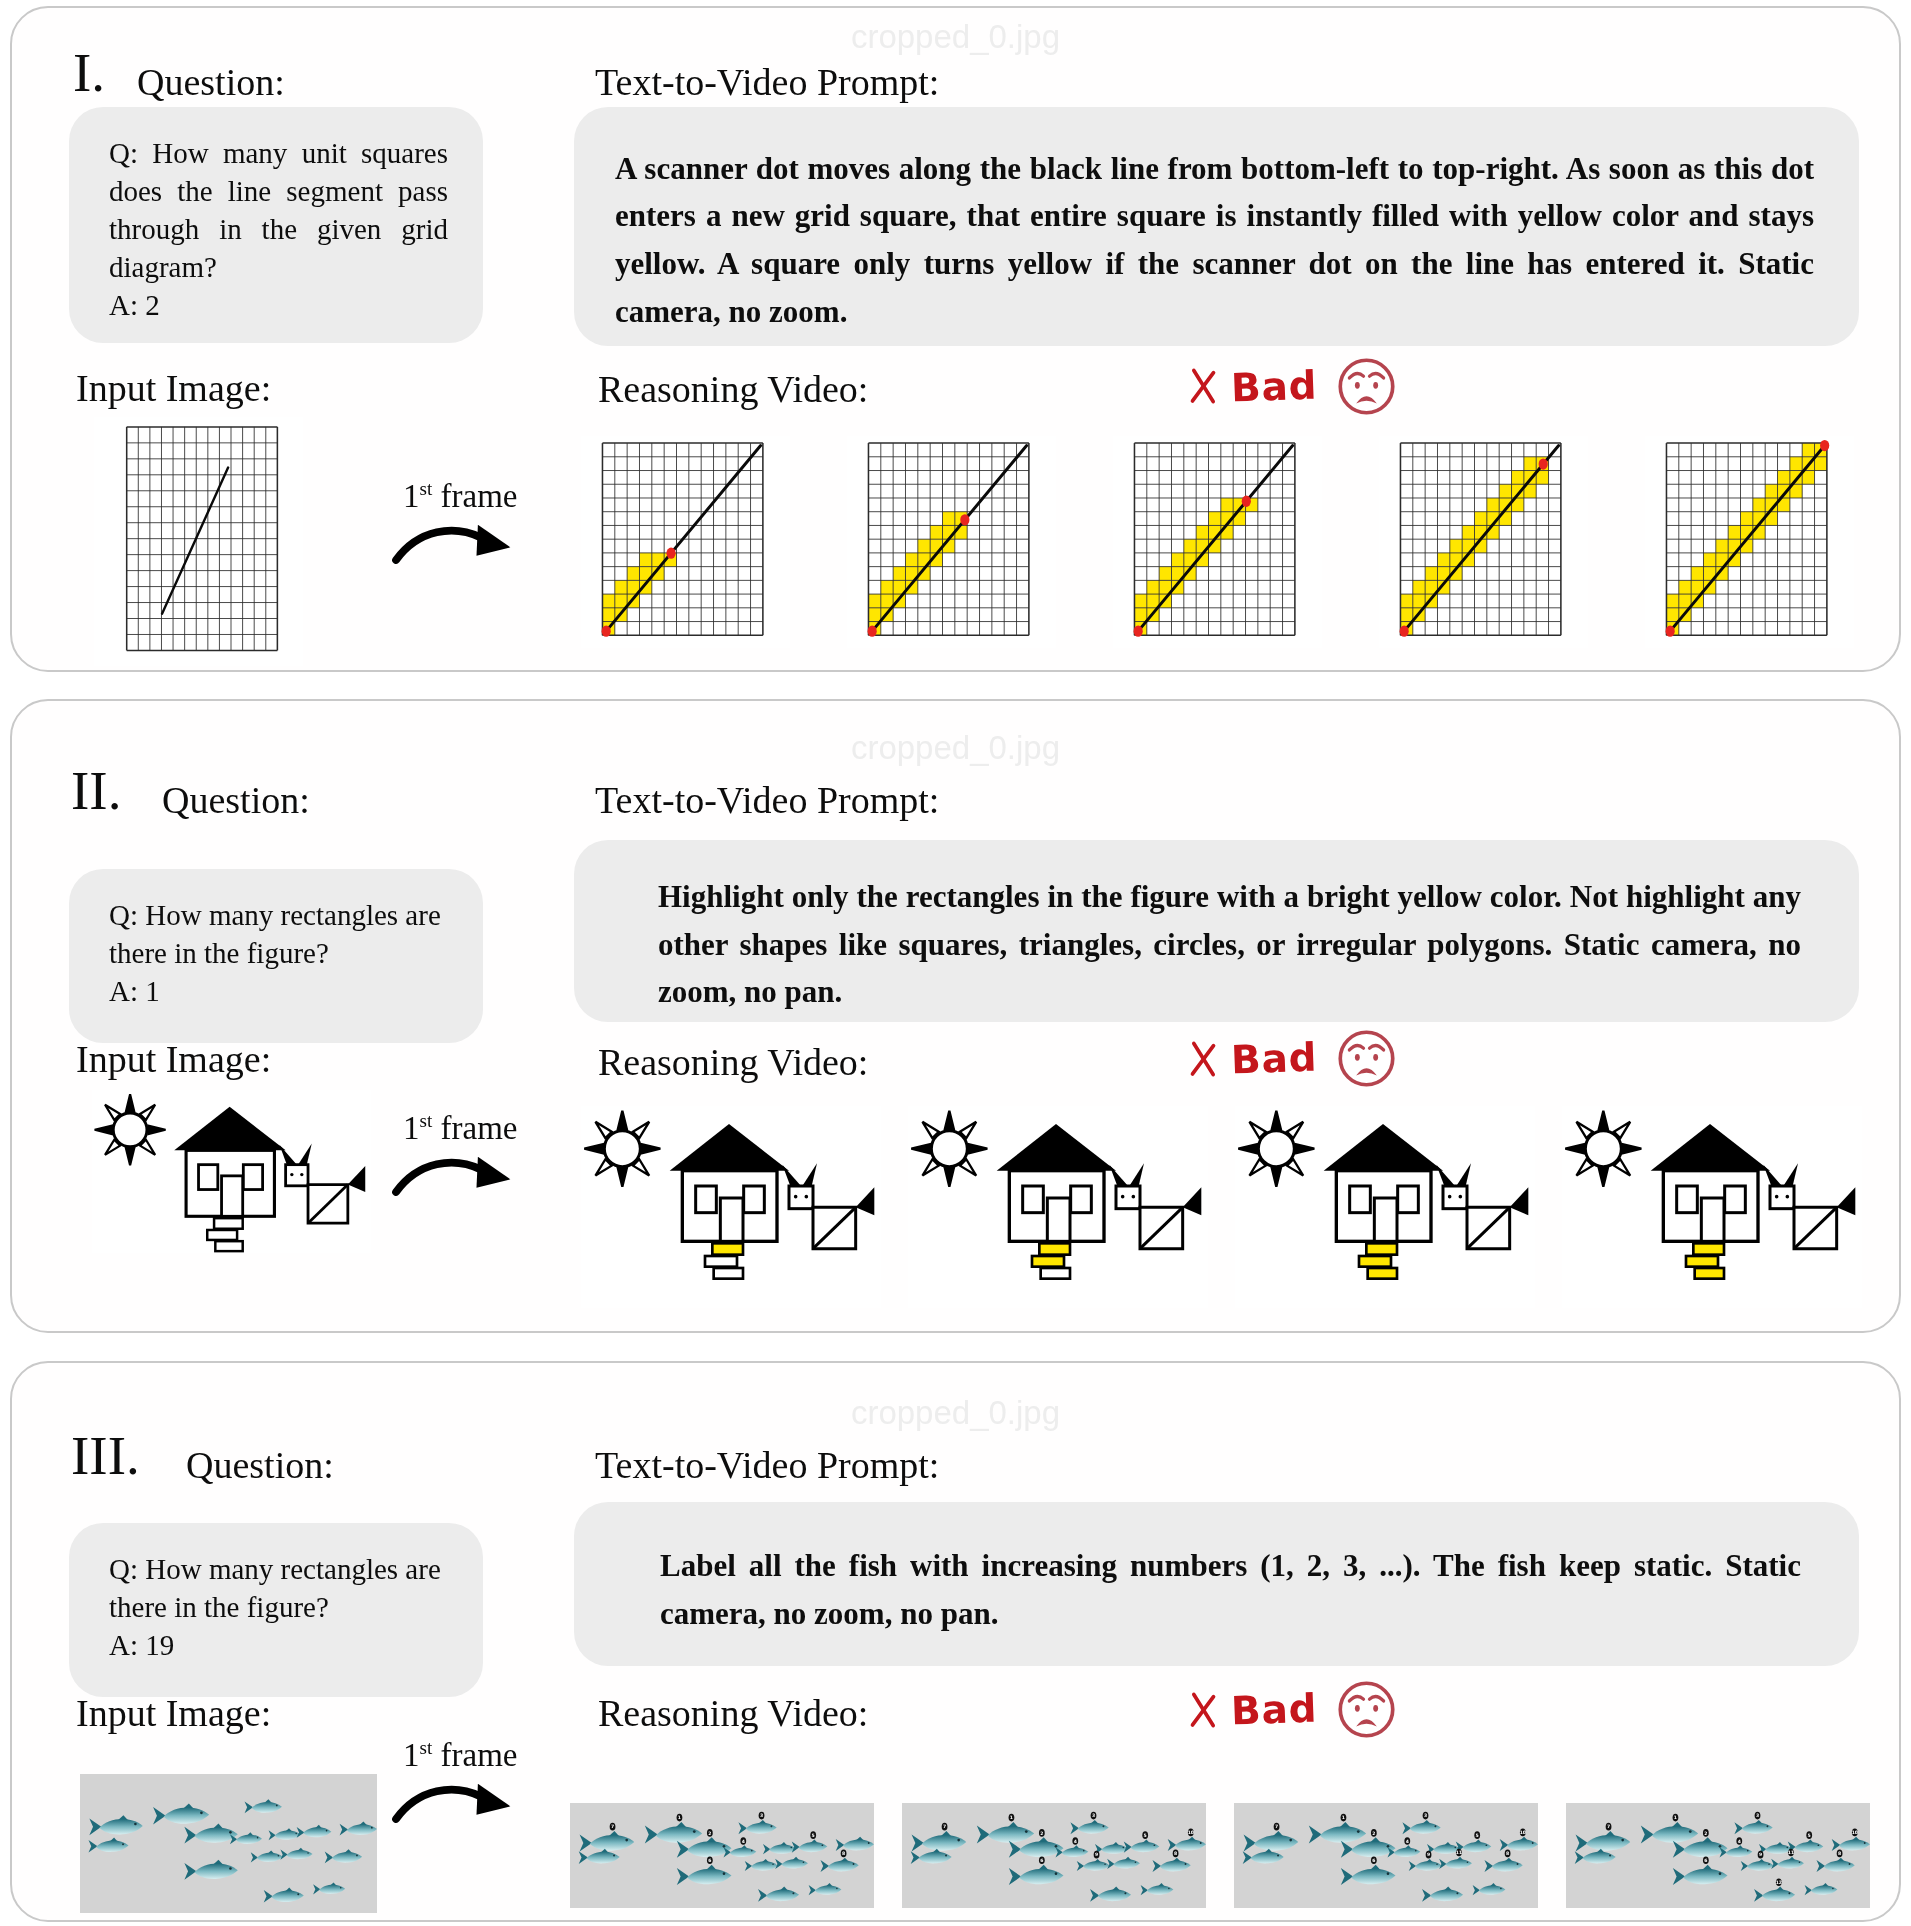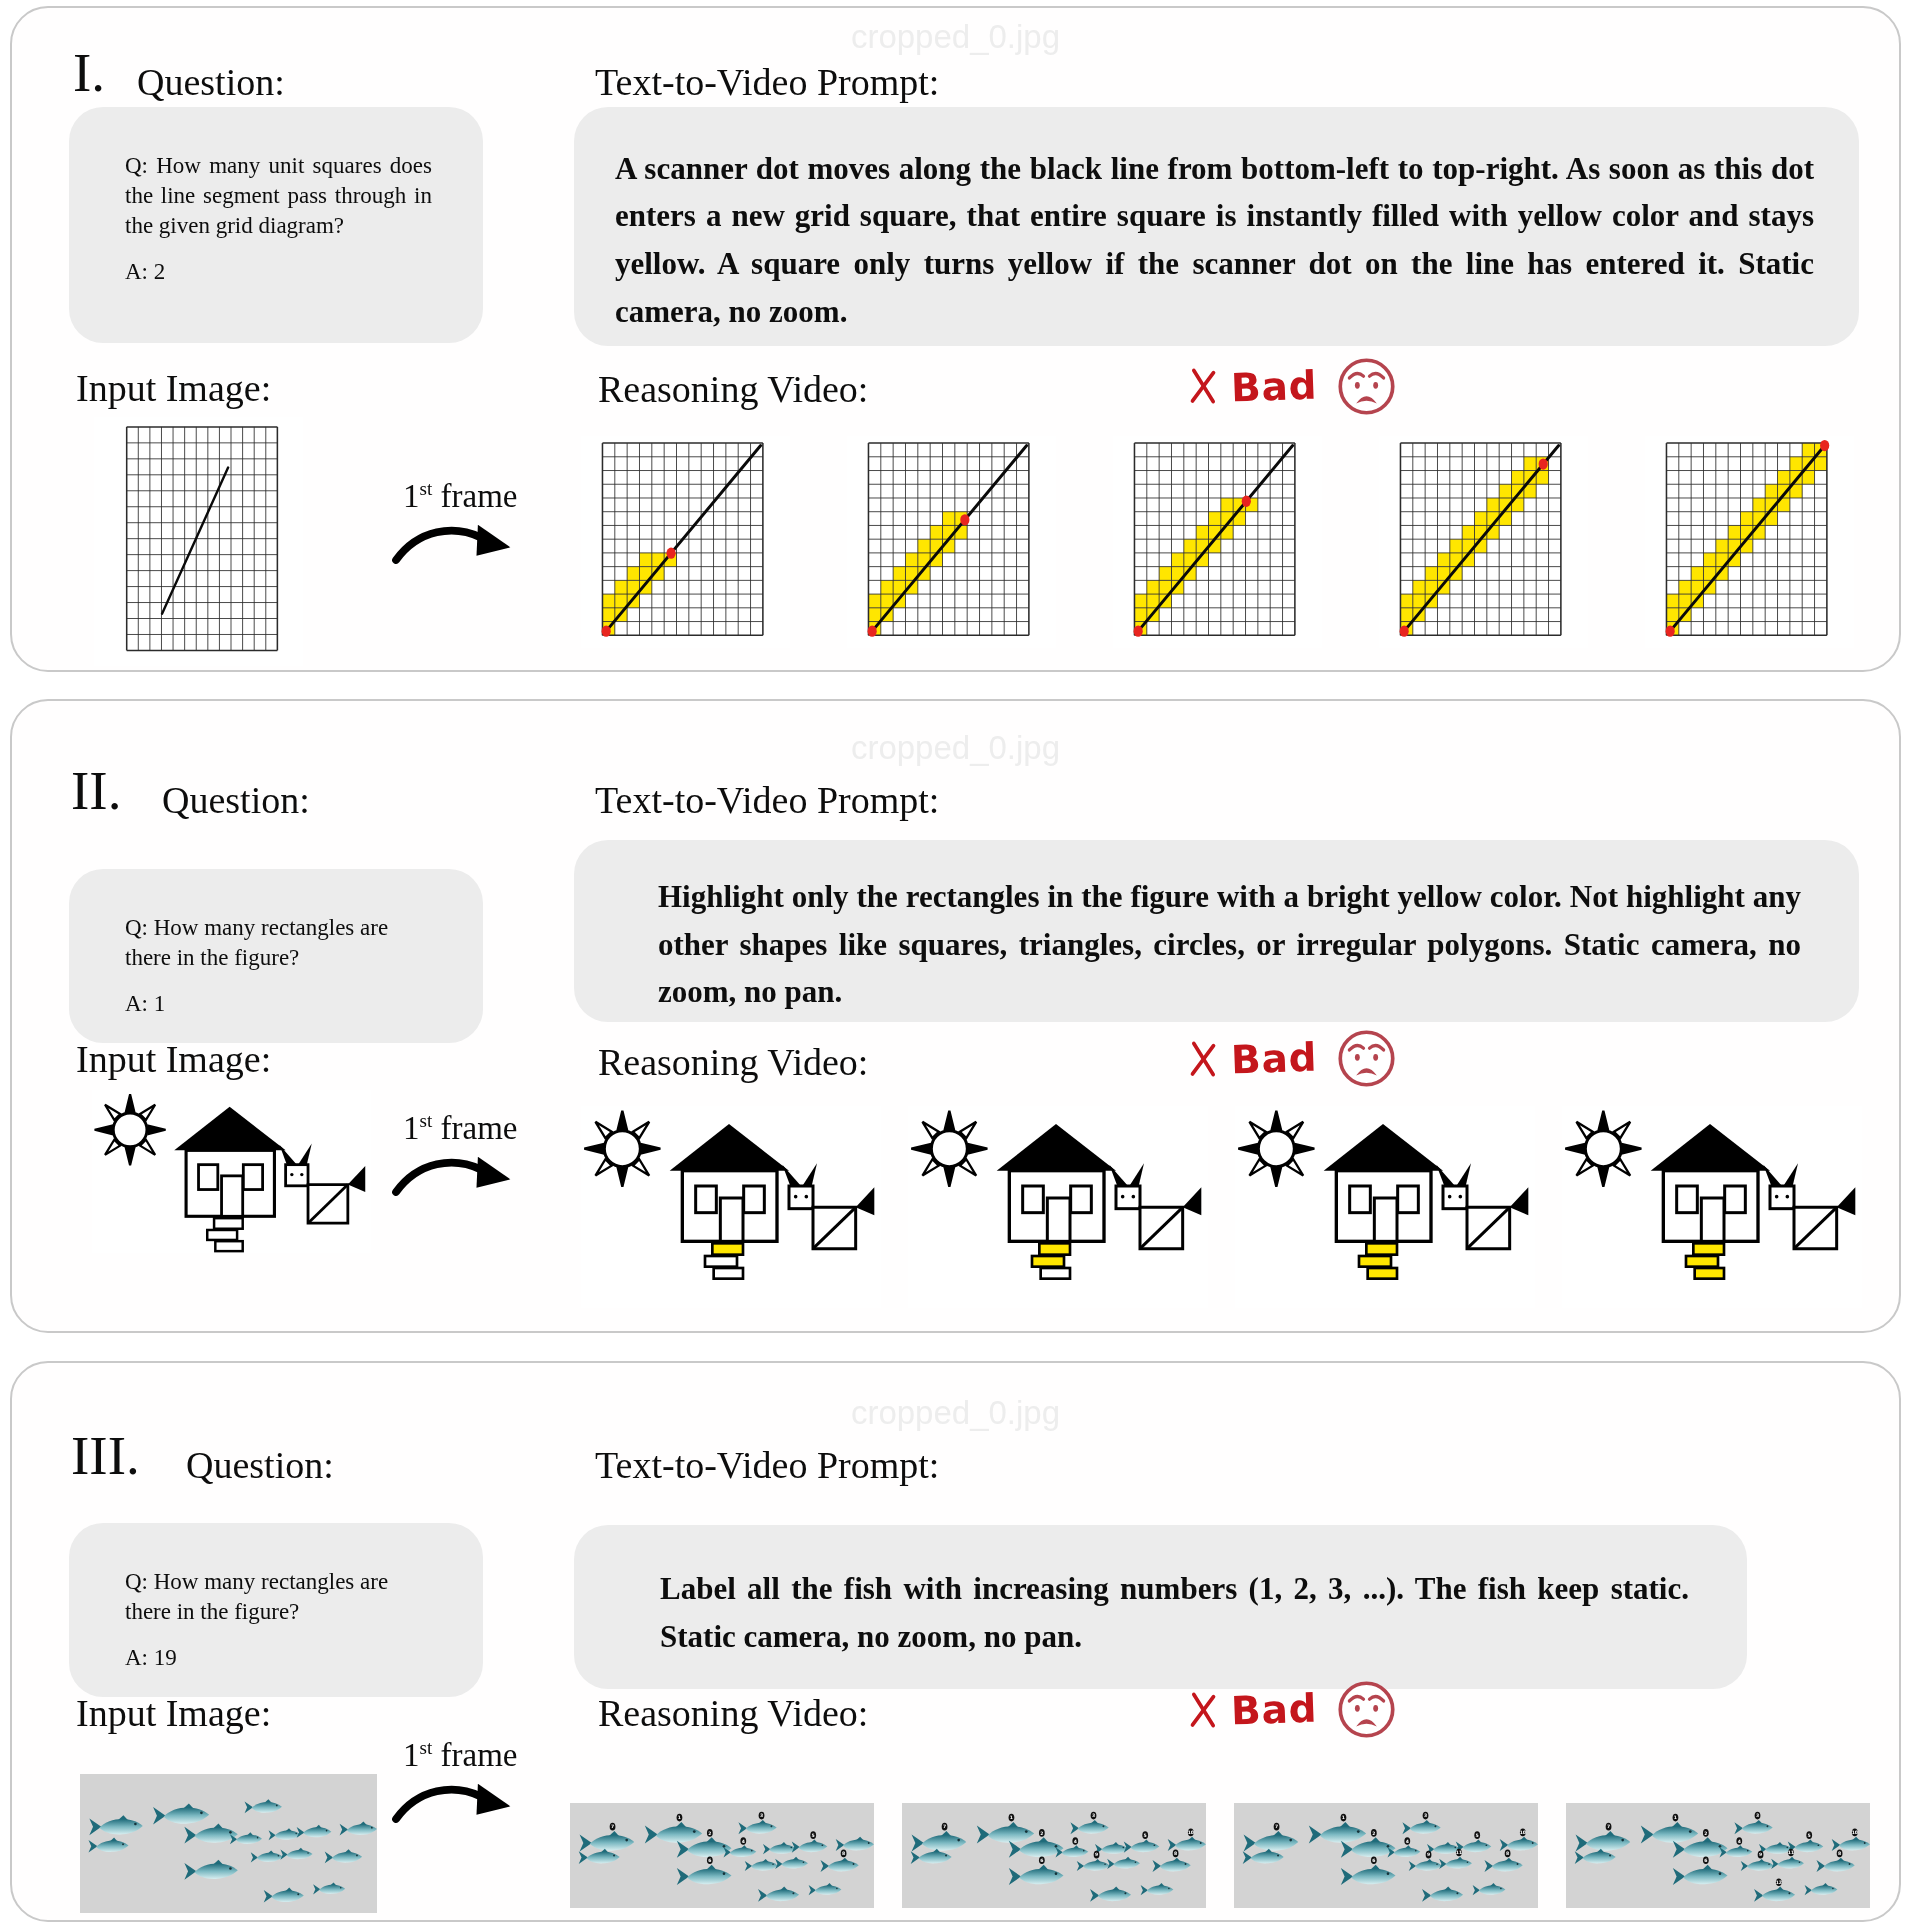--- a/index.html
+++ b/index.html
@@ -26,26 +26,26 @@
   .p2 .qhead{left:174px;top:82px;}
   .p0 .phead{left:583px;top:54px;}
   .p1 .phead{left:583px;top:79px;}
   .p2 .phead{left:583px;top:82px;}
 
   .qbox,.pbox{position:absolute;background:#ececec;border-radius:34px;overflow:hidden;box-sizing:border-box;}
   .p0 .qbox{left:57px;top:99px;width:414px;height:236px;}
   .p1 .qbox{left:57px;top:168px;width:414px;height:174px;}
   .p2 .qbox{left:57px;top:160px;width:414px;height:174px;}
   .qbox .pad{padding:28px 35px 0 40px;}
-  .qtext{margin:16px;font-size:23px;line-height:1.31;}
+  .qtext{margin:0;font-size:29px;line-height:1.31;}
   .just{text-align:justify;text-align-last:left;}
 
   .p0 .pbox{left:562px;top:99px;width:1285px;height:239px;}
   .p1 .pbox{left:562px;top:139px;width:1285px;height:182px;}
-  .p2 .pbox{left:562px;top:139px;width:1173px;height:164px;margin-top:23px;}
+  .p2 .pbox{left:562px;top:139px;width:1285px;height:164px;}
   .pbox p{margin:0;font-size:31px;line-height:1.54;text-align:justify;text-align-last:left;font-weight:bold;}
   .p0 .pbox .pad{padding:38px 45px 0 41px;}
   .p1 .pbox .pad{padding:33px 58px 0 84px;}
   .p2 .pbox .pad{padding:40px 58px 0 86px;}
 
   .p0 .ihead{left:64px;top:360px;}
   .p1 .ihead{left:64px;top:338px;}
   .p2 .ihead{left:64px;top:330px;}
   .p0 .rhead{left:586px;top:361px;}
   .p1 .rhead{left:586px;top:341px;}

